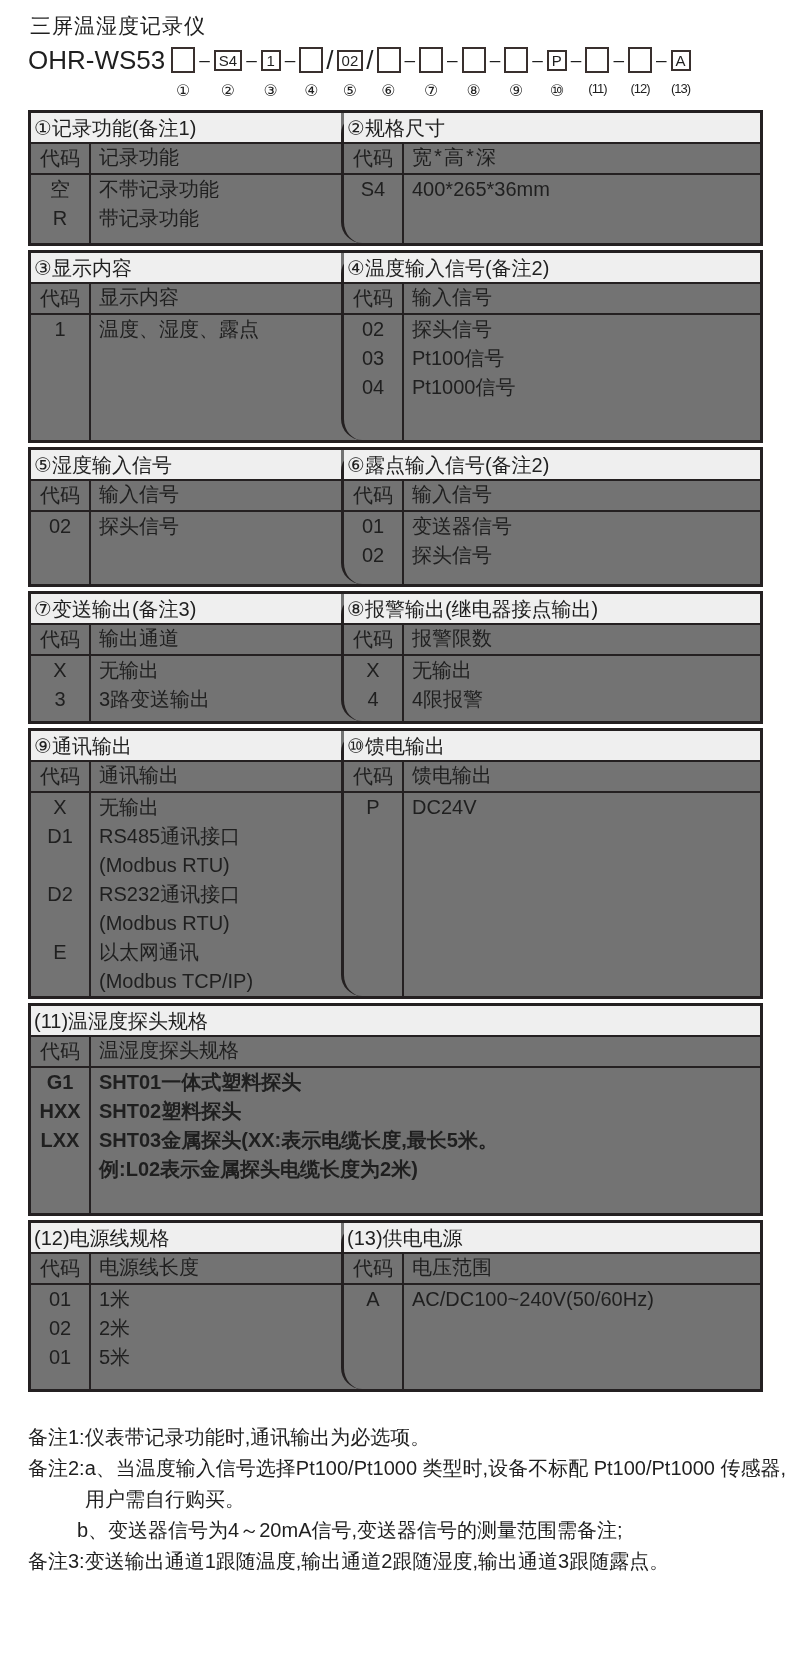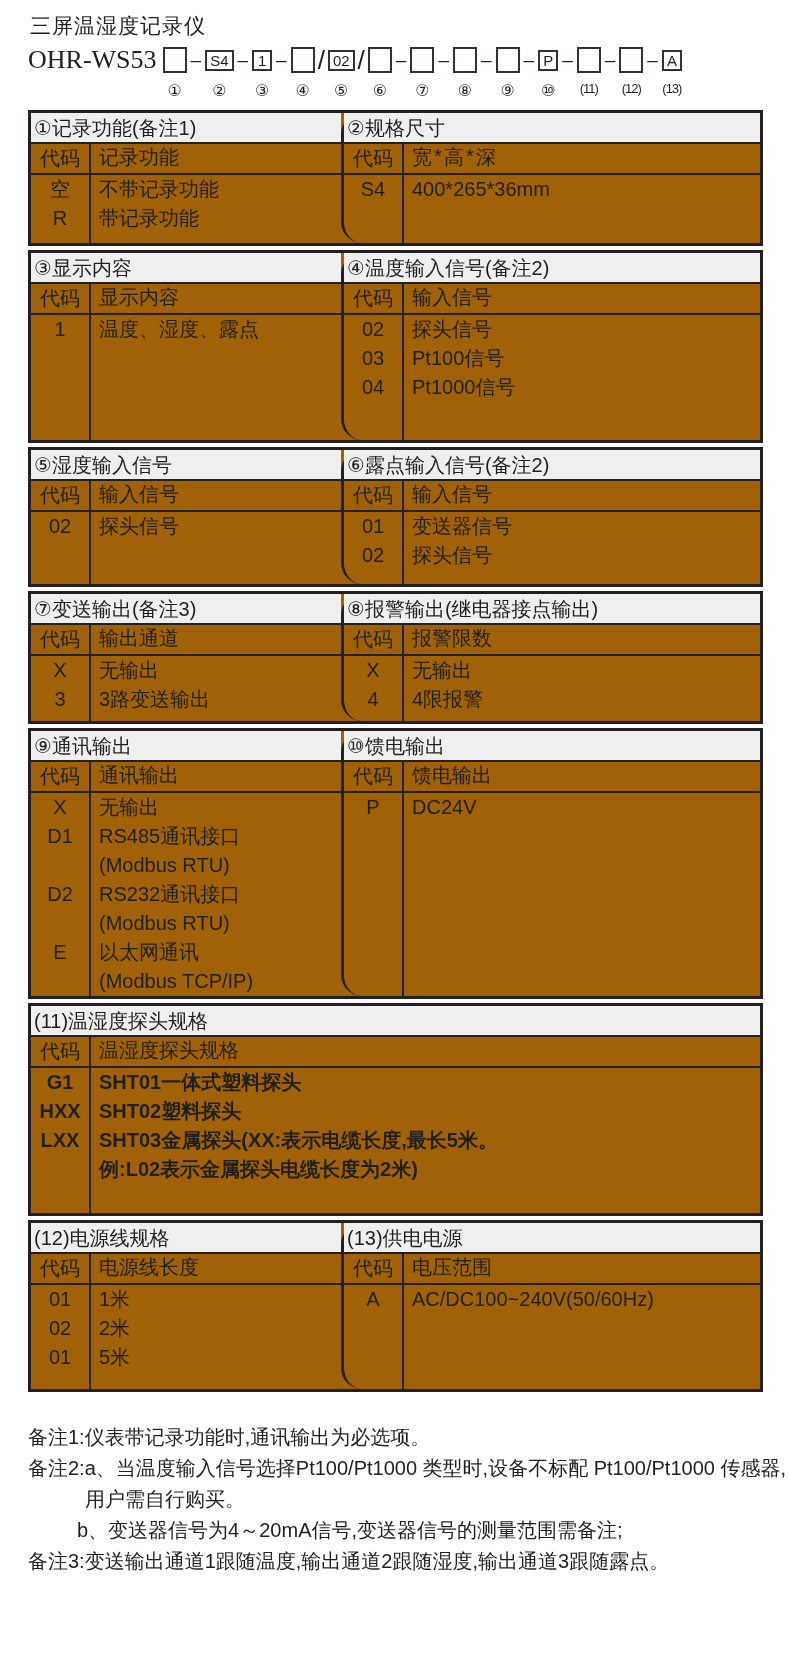--- a/index.html
+++ b/index.html
@@ -11,33 +11,33 @@
   html,body{background:#ffffff;}
   body{
     width:790px;height:1661px;overflow:hidden;
     font-family:"Liberation Sans","DejaVu Sans",sans-serif;
     color:var(--text);
   }
   .page{padding:10px 27px 0 28px;}
   .doc-title{font-size:21px;font-weight:500;letter-spacing:1px;margin:2px 0 4px 2px;}
   
   .model-row{display:flex;align-items:flex-start;margin-top:2px;}
-  .prefixline{height:32px;display:flex;align-items:center;font-size:26px;font-weight:500;letter-spacing:0;margin-right:6px;font-family:Liberation Serif, serif;}
+  .prefixline{height:32px;display:flex;align-items:center;font-size:26px;font-weight:500;letter-spacing:0;margin-right:6px;}
   .unit{display:flex;flex-direction:column;align-items:center;}
   .boxline{height:32px;display:flex;align-items:center;}
   .mbox{border:2px solid #39302e;display:flex;align-items:center;justify-content:center;background:#fff;}
   .mbox.empty{width:24px;height:26px;}
   .mbox.filled{min-width:20px;height:21px;padding:0 3px;font-size:15px;font-weight:500;}
   .msep{height:32px;display:flex;align-items:center;margin:0 4px;font-size:19px;font-weight:500;}
   .msep.slash{font-size:26px;font-weight:400;margin:0 3px;}
   .mnum{margin-top:5px;font-size:16px;}
   .mnum.pnum{font-size:13px;letter-spacing:-1px;}
   
   .tables{margin-top:10px;}
-  .block{display:flex;border:3px solid var(--border);margin-bottom:4px;background:#a16207;}
+  .block{display:flex;border:3px solid var(--border);margin-bottom:4px;background:#737373;}
   .panel{flex:1;min-width:0;}
   .panel.pleft{flex:none;width:310px;}
   .panel.pright{border-left:3px solid var(--border);border-radius:21px;}
   .sec-header{background:var(--hdrbg);font-size:20px;height:31px;line-height:29px;padding:1px 4px 1px 3px;
     border-bottom:2px solid var(--border);white-space:nowrap;overflow:hidden;}
   .col-header{display:flex;border-bottom:2px solid var(--border);height:31px;}
   .code-h{width:60px;flex:none;border-right:2px solid var(--border);text-align:center;font-size:20px;line-height:29px;}
   .desc-h{flex:1;padding-left:8px;font-size:20px;line-height:29px;white-space:nowrap;font-family:Liberation Mono, monospace;}
   .tbody{display:flex;}
   .code-col{width:60px;flex:none;border-right:2px solid var(--border);}

